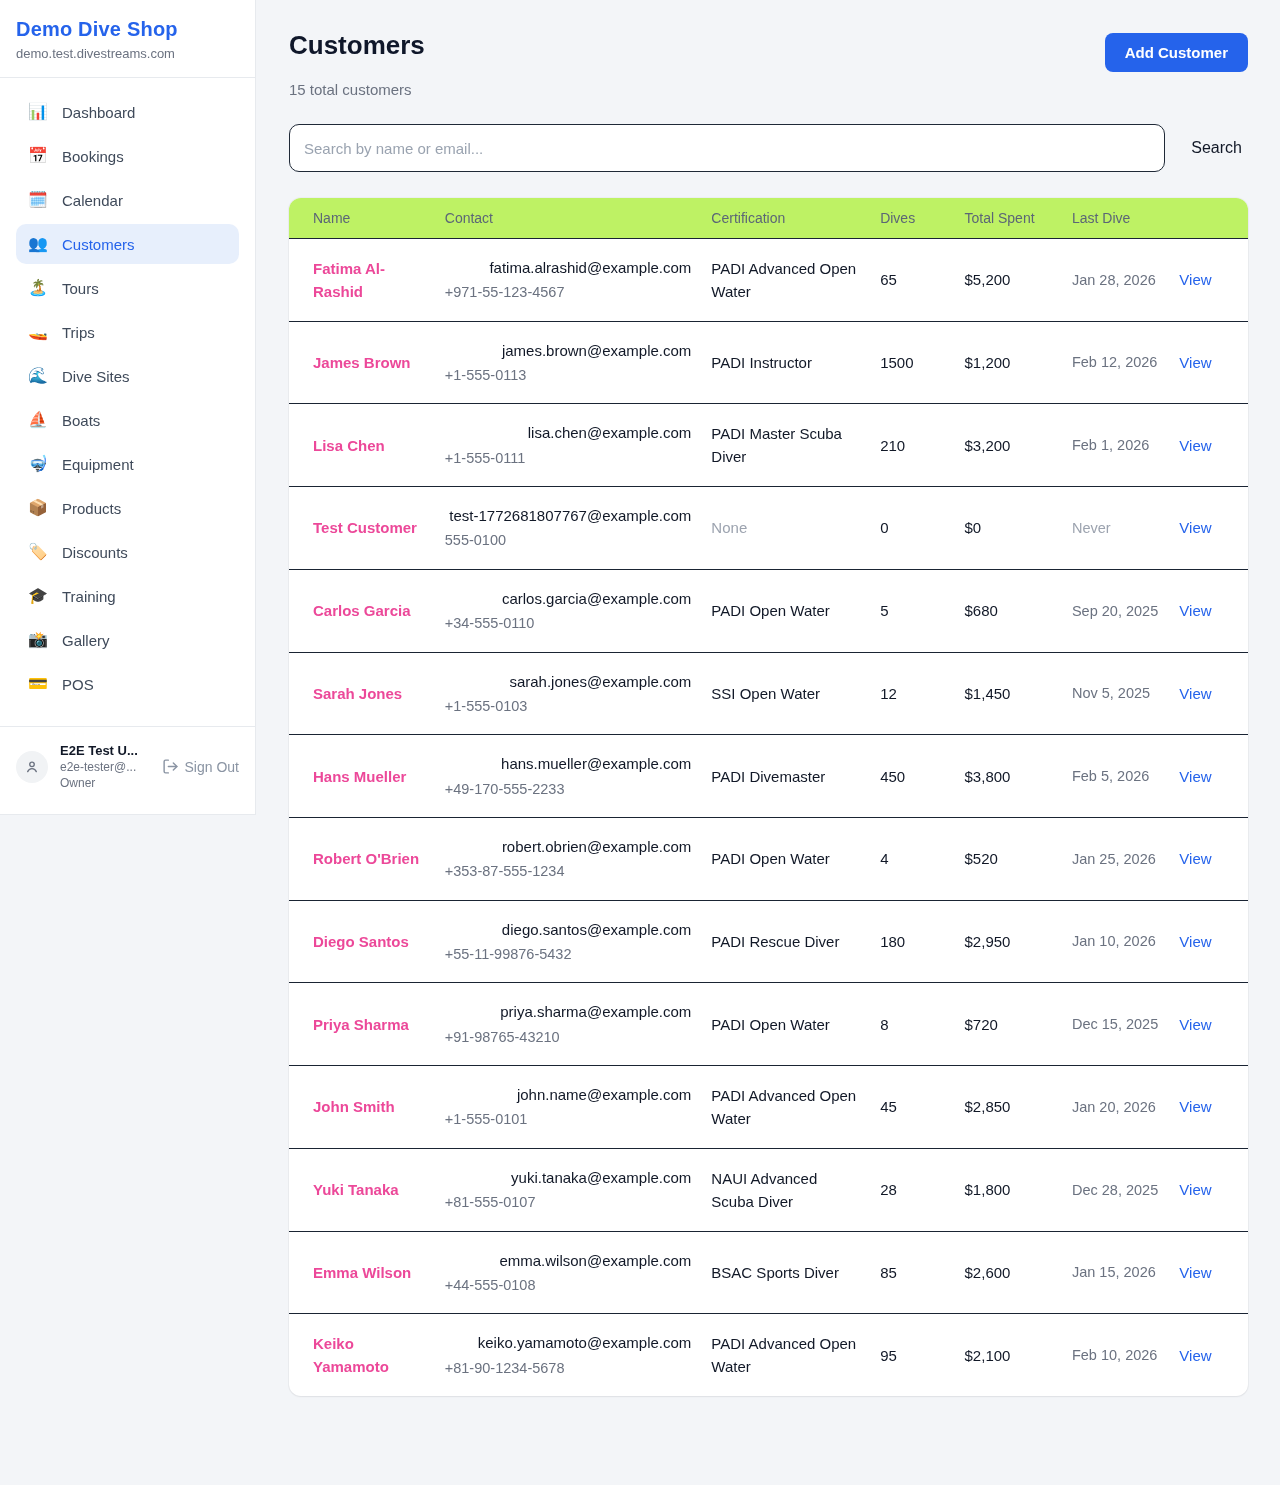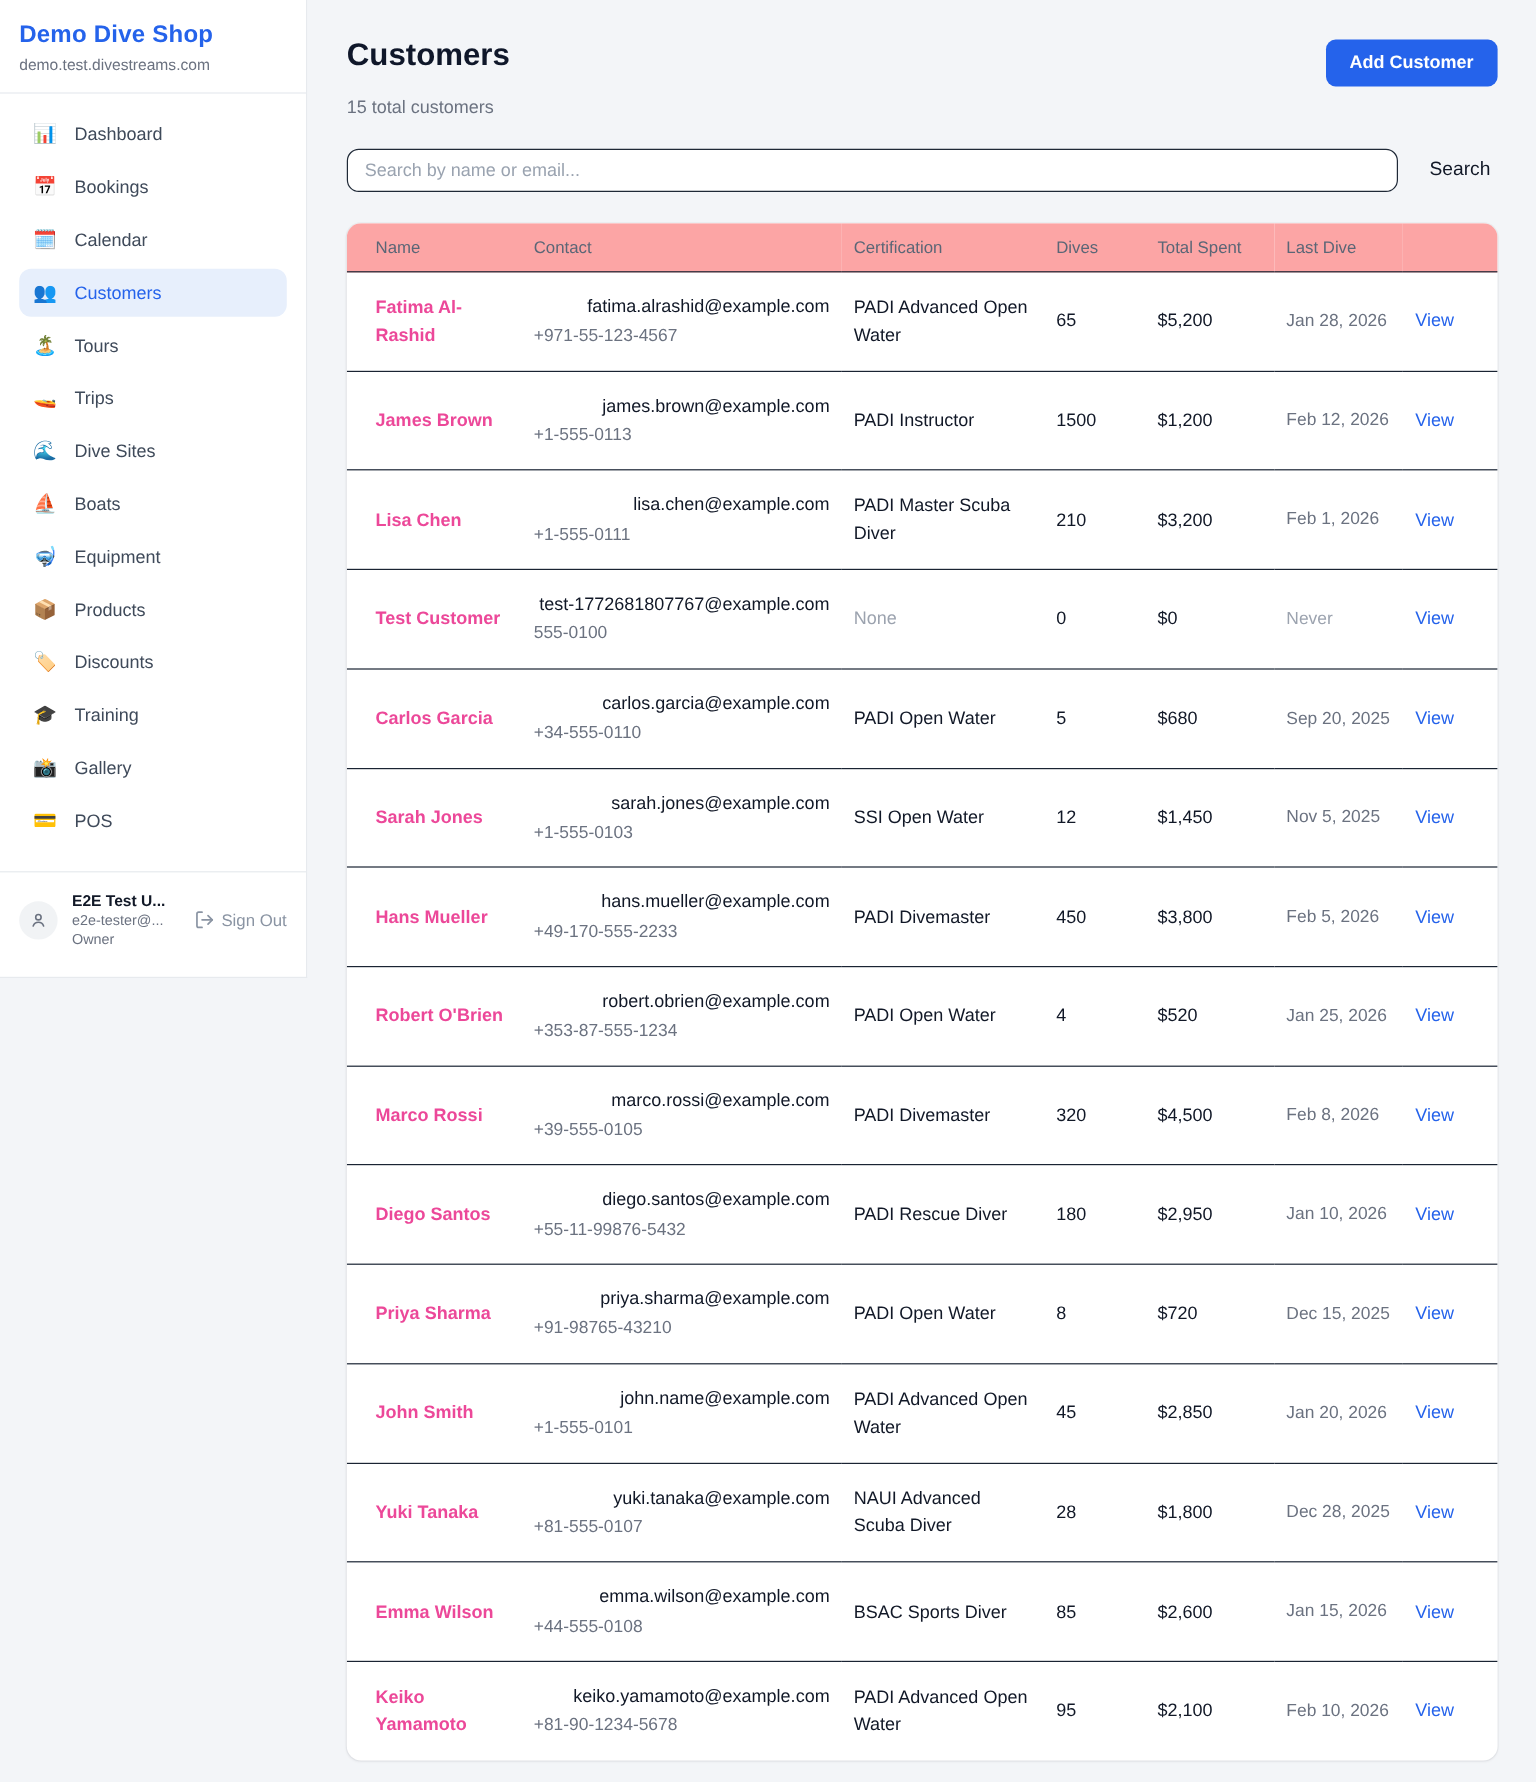--- a/index.html
+++ b/index.html
@@ -63,42 +63,42 @@
   .page-subtitle { font-size: 15px; color: #6b7280; margin-top: 20px; }
   .btn-primary {
     background: #2563eb; color: #fff;
     border: none; border-radius: 8px;
     font-family: inherit; font-size: 15px; font-weight: 600;
     padding: 11px 20px; cursor: pointer;
     margin-top: 3px;
   }
   .search-row { display: flex; align-items: center; margin-top: 26px; }
   .search-input {
-    flex: 1; height: 36px;
+    flex: 1; height: 48px;
     border: 1.5px solid #1f2937; border-radius: 10px;
     background: #fff; padding: 4px 14px;
     font-family: inherit; font-size: 15px; color: #111827;
   }
   .search-input::placeholder { color: #9aa3b0; }
   .search-btn {
     background: transparent; border: none;
     font-family: inherit; font-size: 16px; color: #111827;
     margin-left: 26px; margin-right: 6px; cursor: pointer;
   }
   
   .table-card {
     margin-top: 26px;
     background: #fff;
     border-radius: 12px;
     box-shadow: 0 1px 2px rgba(16,24,40,.06), 0 0 0 1px rgba(16,24,40,.03);
     overflow: hidden;
   }
   table { width: 100%; border-collapse: collapse; table-layout: fixed; }
   thead th {
-    background: #fca5a5;
+    background: #bef264;
     text-align: left;
     font-size: 14px; font-weight: 500; color: #5b6676;
     padding: 12px 10px;
     border-bottom: 1px solid #1a2433;
   }
   thead th:first-child { padding-left: 24px; }
   col.c-name { width: 15.2%; }
   col.c-contact { width: 27.8%; }
   col.c-cert { width: 17.6%; }
   col.c-dives { width: 8.8%; }
@@ -342,32 +342,20 @@
               <div class="cell-email">robert.obrien@example.com</div>
               <div class="cell-phone">+353-87-555-1234</div>
             </td>
             <td class="cell-cert">PADI Open Water</td>
             <td>4</td>
             <td>$520</td>
             <td class="cell-last">Jan 25, 2026</td>
             <td><span class="view-link">View</span></td>
           </tr>
           <tr>
-            <td><span class="cust-name">Marco Rossi</span></td>
-            <td>
-              <div class="cell-email">marco.rossi@example.com</div>
-              <div class="cell-phone">+39-555-0105</div>
-            </td>
-            <td class="cell-cert">PADI Divemaster</td>
-            <td>320</td>
-            <td>$4,500</td>
-            <td class="cell-last">Feb 8, 2026</td>
-            <td><span class="view-link">View</span></td>
-          </tr>
-          <tr>
             <td><span class="cust-name">Diego Santos</span></td>
             <td>
               <div class="cell-email">diego.santos@example.com</div>
               <div class="cell-phone">+55-11-99876-5432</div>
             </td>
             <td class="cell-cert">PADI Rescue Diver</td>
             <td>180</td>
             <td>$2,950</td>
             <td class="cell-last">Jan 10, 2026</td>
             <td><span class="view-link">View</span></td>

